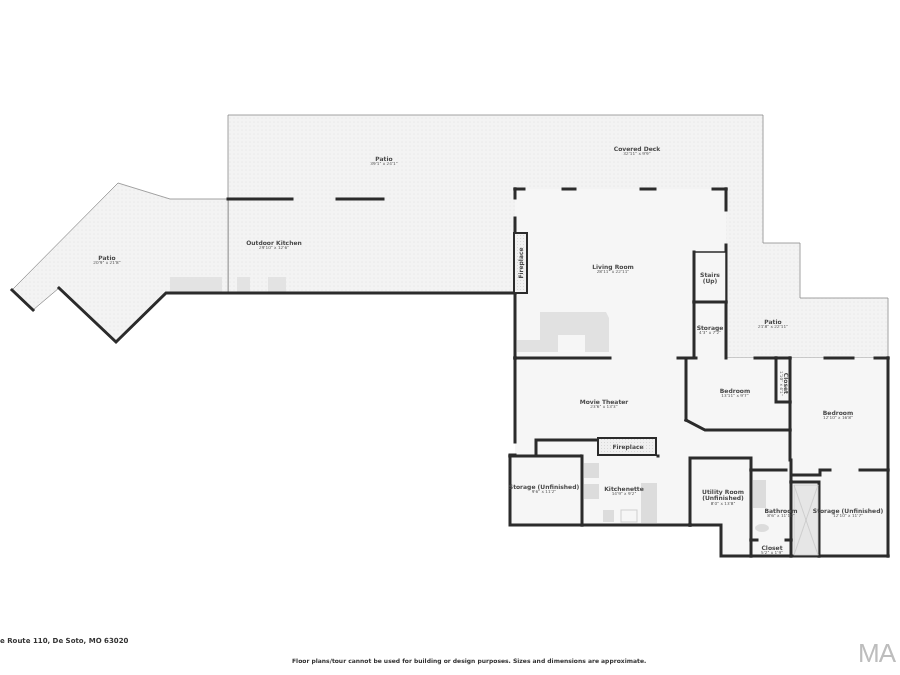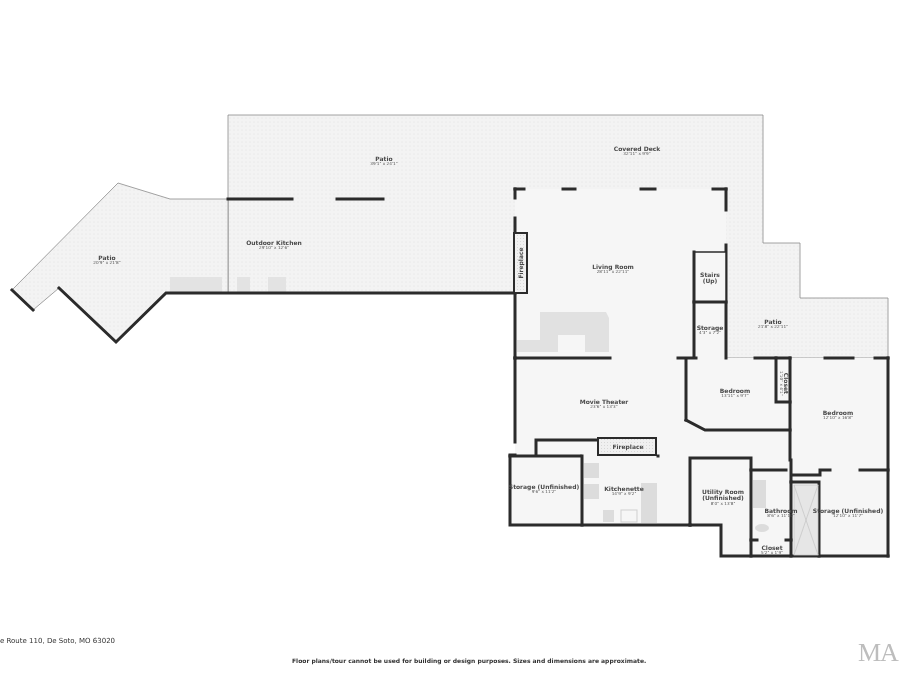--- a/index.html
+++ b/index.html
@@ -3,23 +3,23 @@
   <meta charset="utf-8">
   <style>
     html, body { margin: 0; padding: 0; background: #ffffff; }
     body { width: 900px; height: 675px; position: relative; overflow: hidden; font-family: "DejaVu Sans", sans-serif; }
     #plan { position: absolute; left: 0; top: 0; width: 900px; height: 675px; }
     .lbl { position: absolute; text-align: center; color: #4a4a4a; transform: translateX(-50%); white-space: nowrap; line-height: 1.05; }
     .lbl .name { font-size: 6px; font-weight: bold; display: block; }
     .lbl .dim { font-size: 4.2px; display: block; color: #555; }
     .vert { transform: translateX(-50%) rotate(90deg); }
     .vertl { transform: translate(-50%, -50%) rotate(-90deg); }
-    .footer-addr { position: absolute; left: 0; top: 637px; font-size: 7px; font-weight: normal; color: #333; }
+    .footer-addr { position: absolute; left: 0; top: 637px; font-size: 7px; font-weight: bold; color: #333; }
     .footer-note { position: absolute; left: 292px; top: 657px; font-size: 6px; color: #333; font-weight: bold; }
-    .brand { position: absolute; left: 858px; top: 638px; font-size: 26px; color: #bdbdbd; font-family: Liberation Serif, serif; letter-spacing: -1px; }
+    .brand { position: absolute; left: 858px; top: 638px; font-size: 26px; color: #bdbdbd; font-family: Liberation Sans, sans-serif; letter-spacing: -1px; }
   </style>
 </head>
 <body>
 
 <svg id="plan" viewBox="0 0 900 675" xmlns="http://www.w3.org/2000/svg">
   <defs>
     <pattern id="dots" width="4" height="4" patternUnits="userSpaceOnUse">
       <rect width="4" height="4" fill="#f3f3f3"></rect>
       <circle cx="2" cy="2" r="0.6" fill="#e2e2e2"></circle>
     </pattern>

